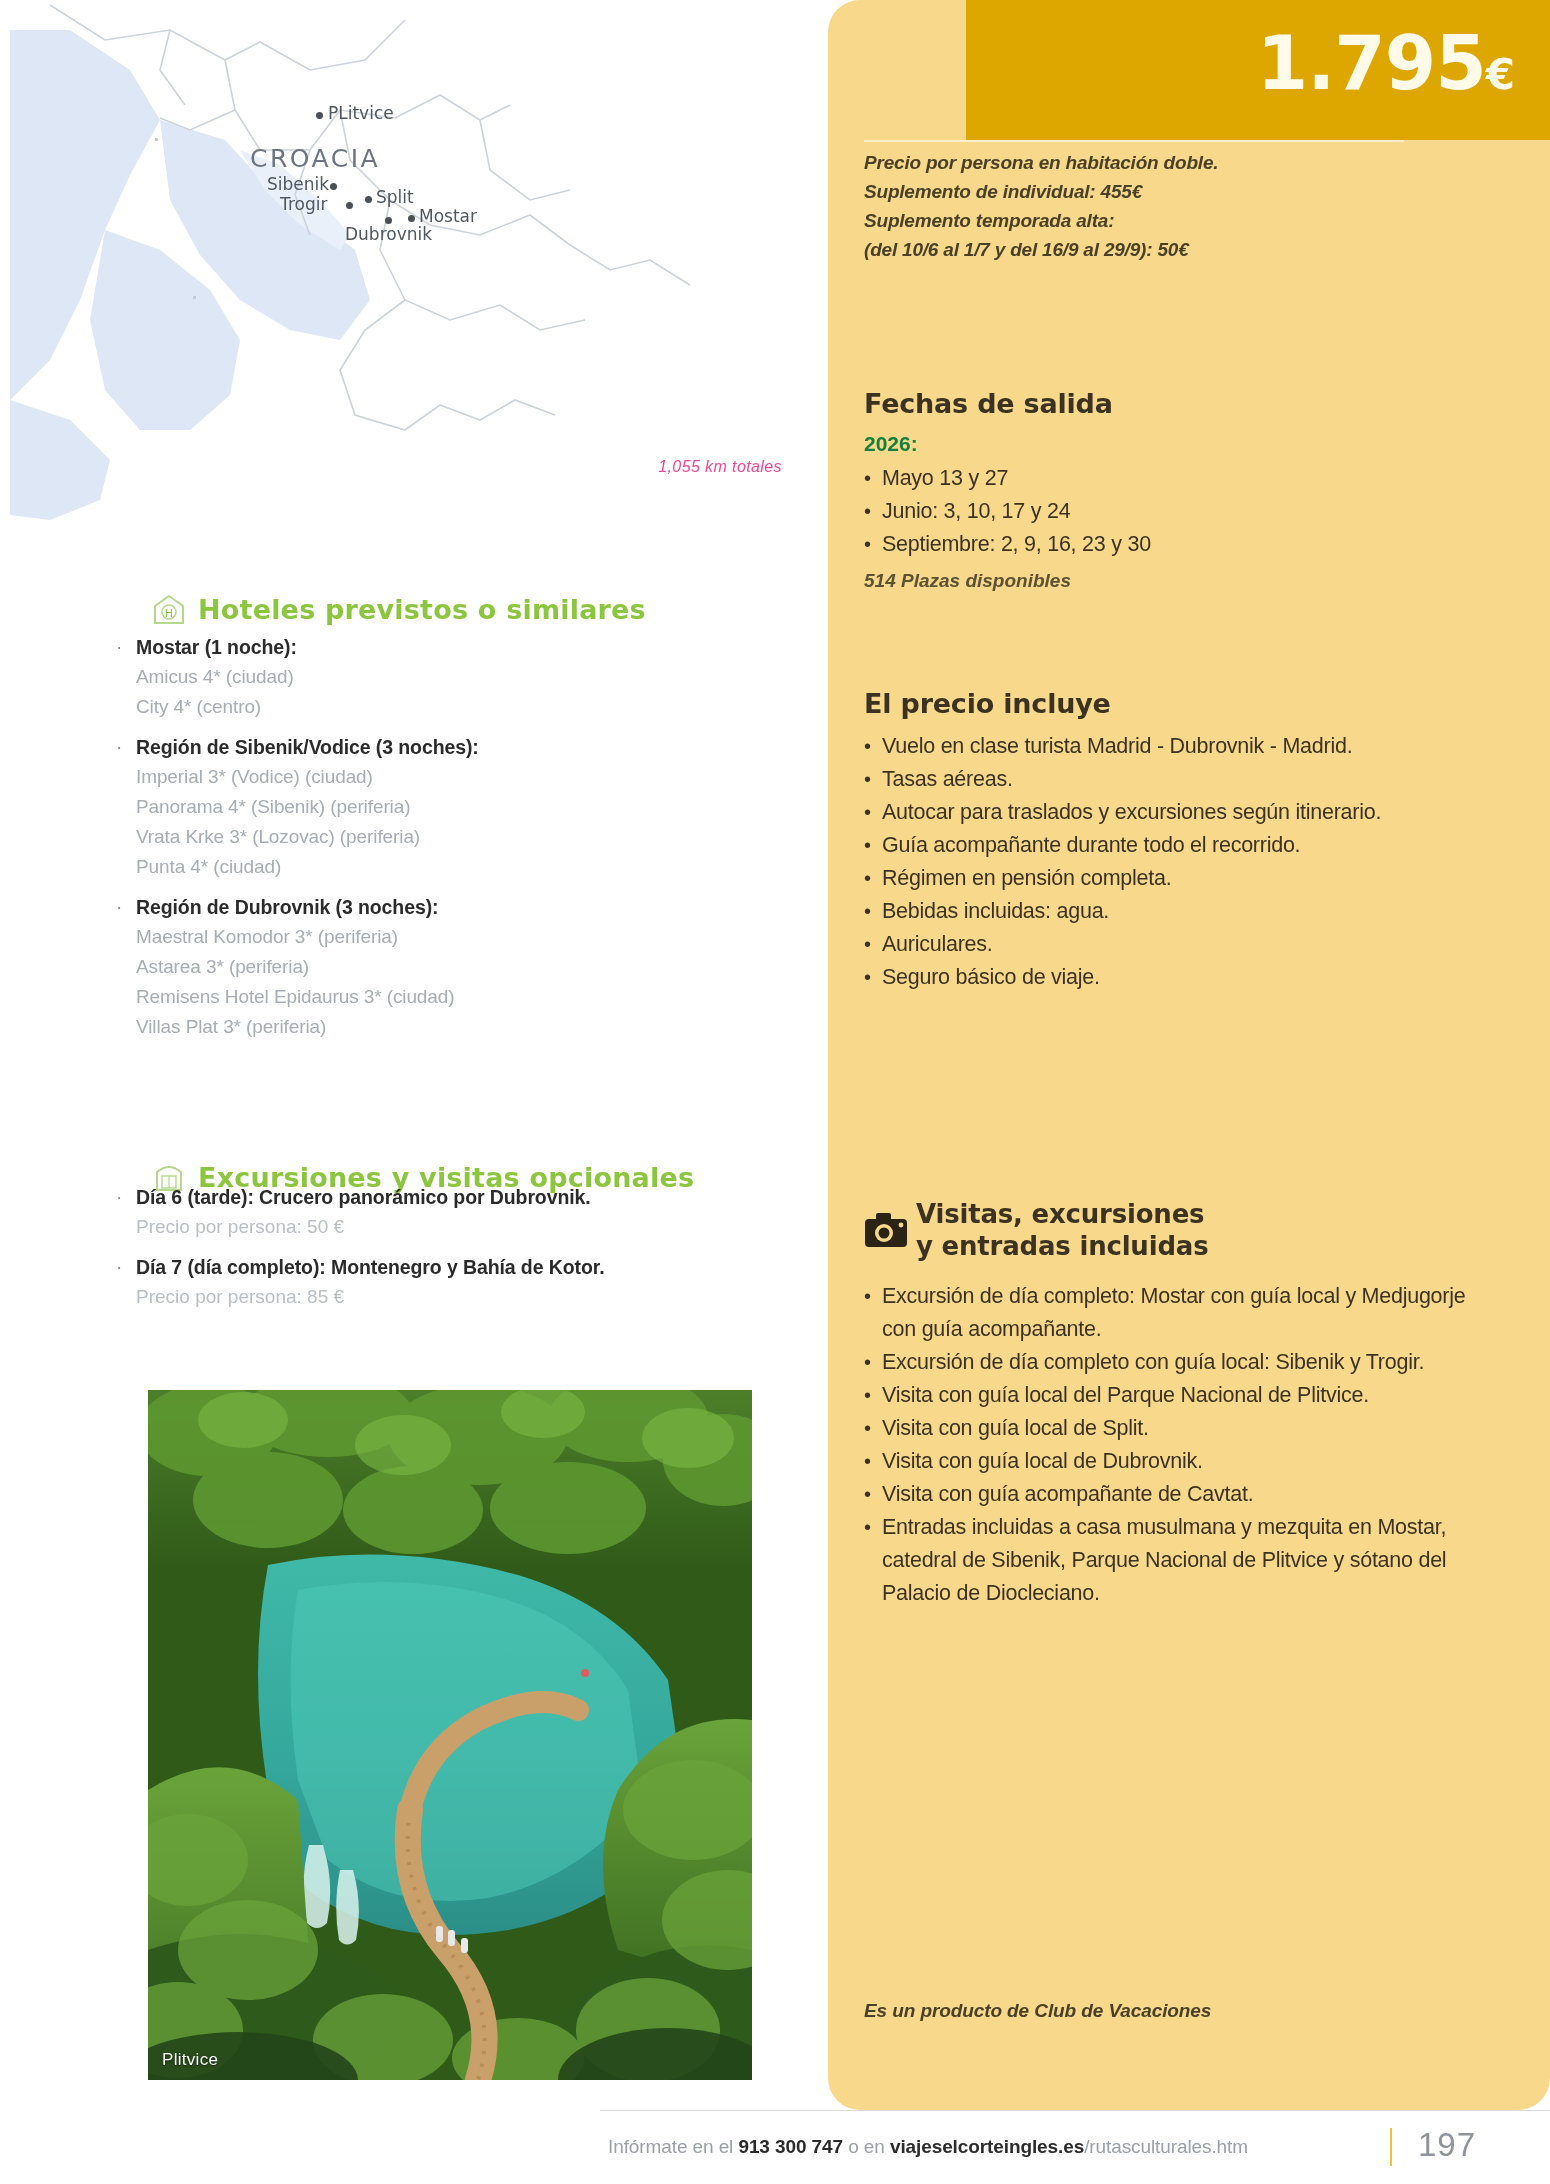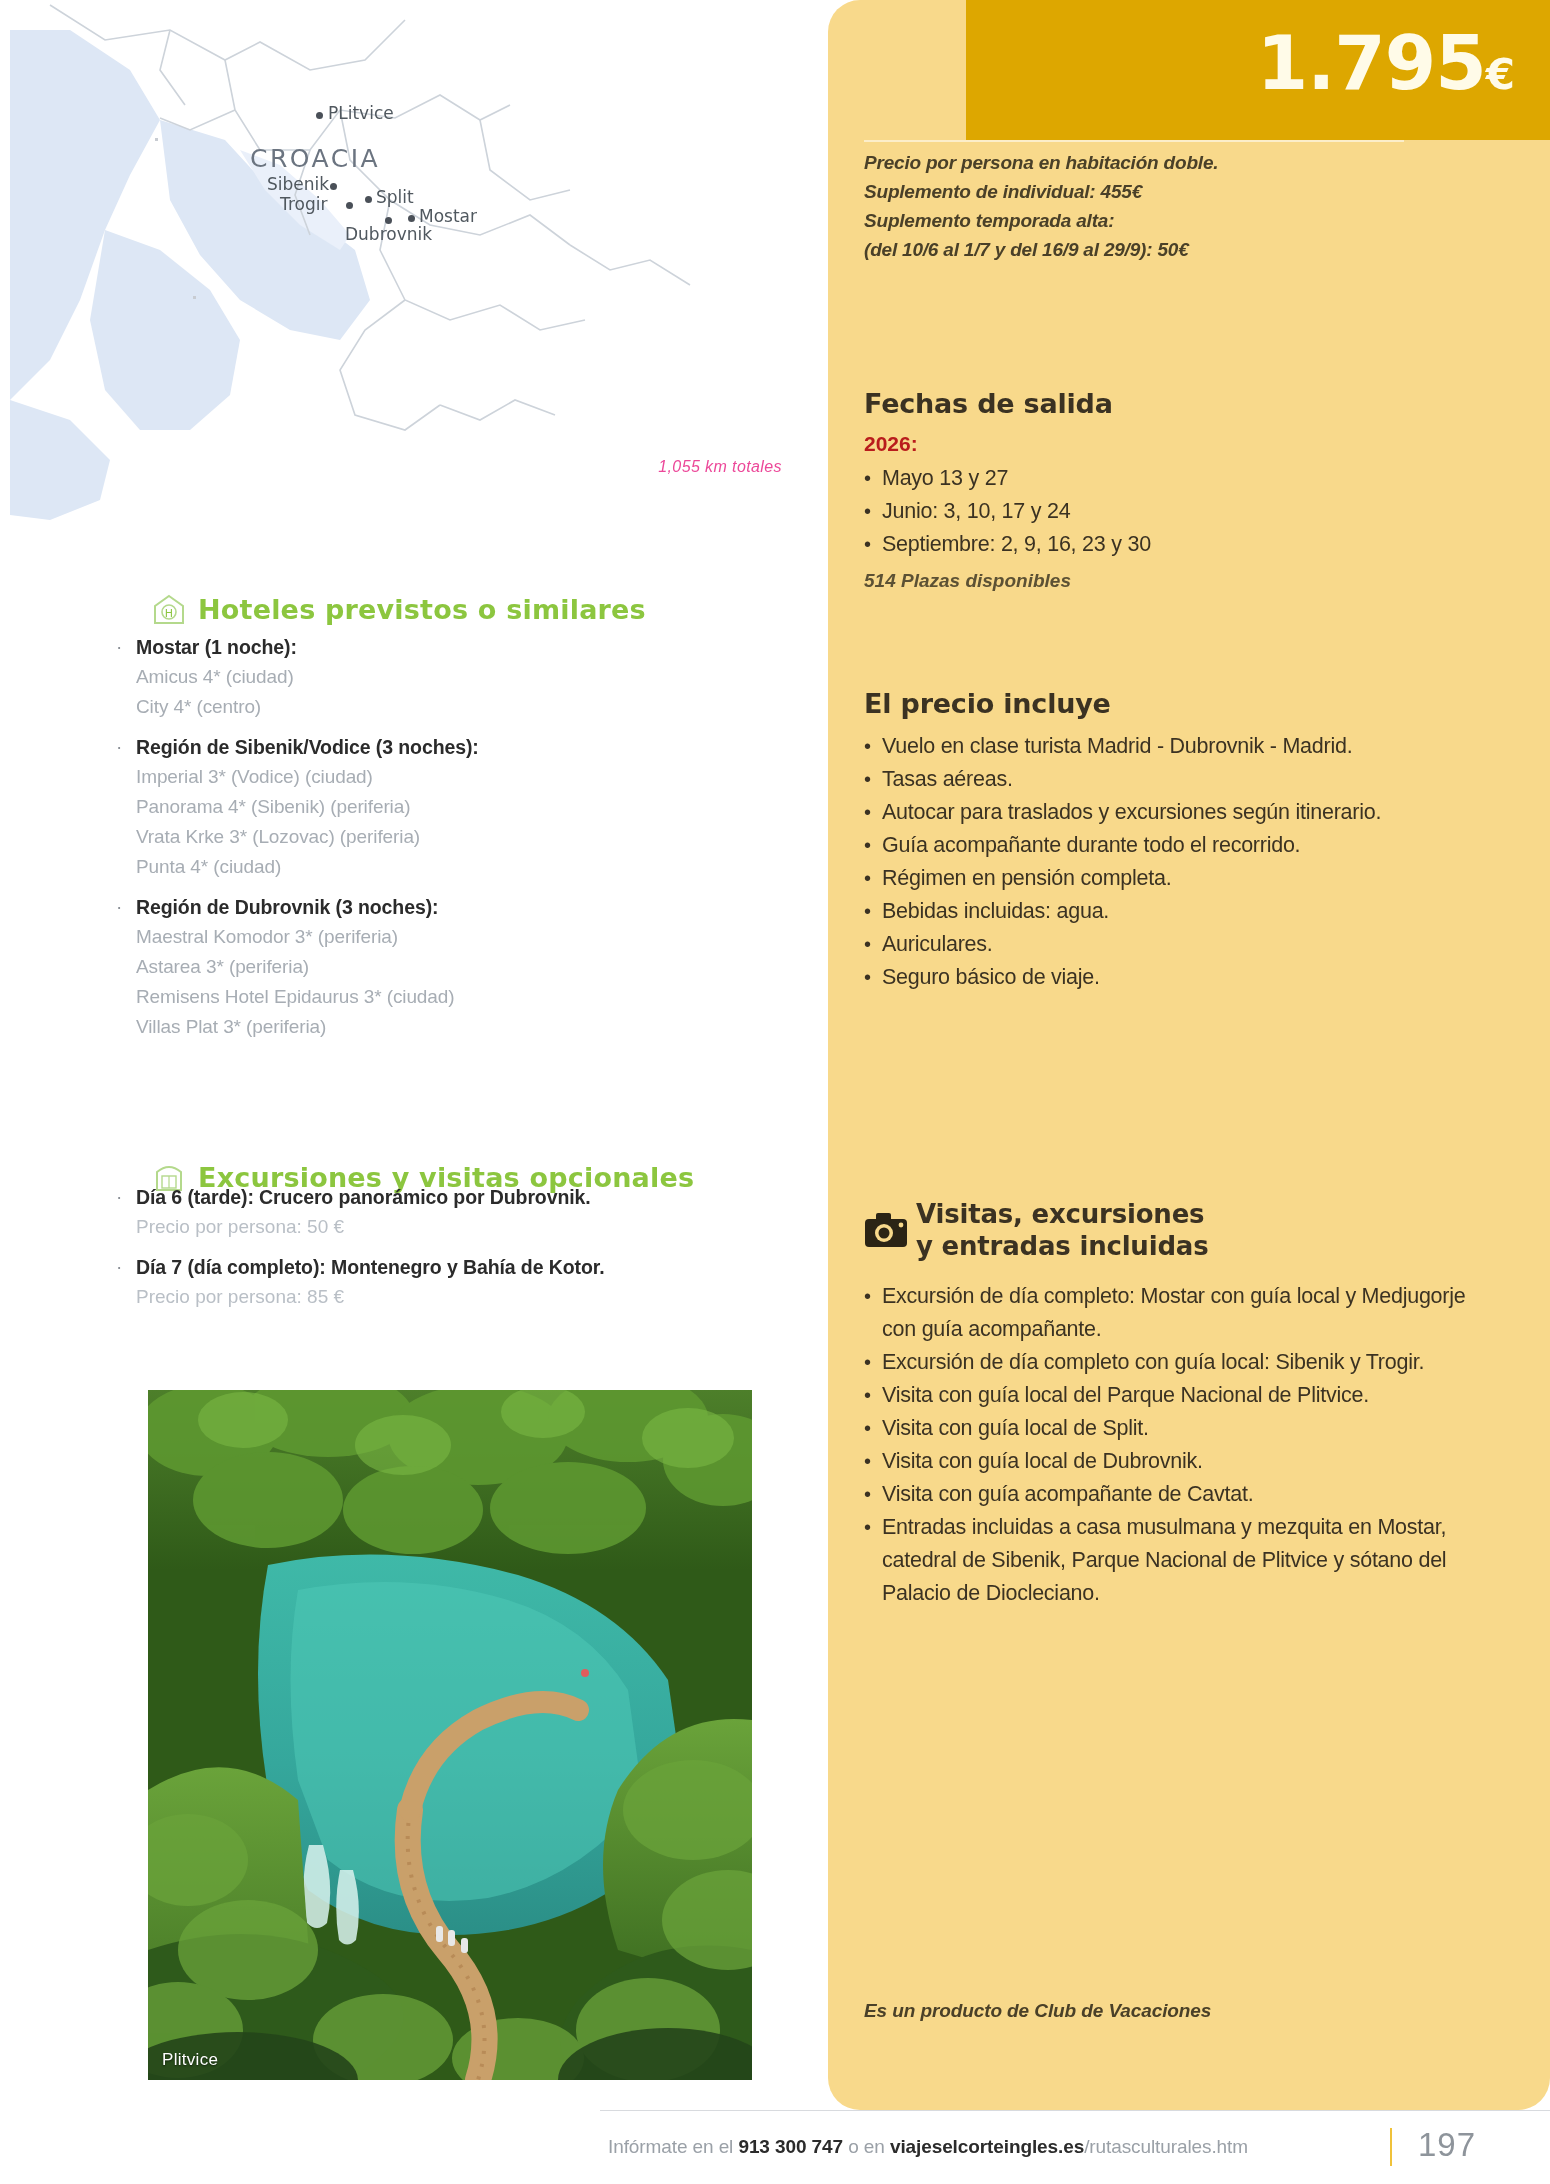--- a/index.html
+++ b/index.html
@@ -44,21 +44,21 @@
   
   .right-col{position:absolute;left:828px;top:0;width:722px;height:2110px;background:#f8d98b;border-radius:32px;}
   .price-block{position:absolute;left:138px;top:0;width:584px;height:140px;background:#dda700;}
   .price-val{position:absolute;right:36px;top:26px;color:#fffbe8;font-size:74px;font-weight:bold;letter-spacing:-1px;font-family:"DejaVu Sans",sans-serif;line-height:1;}
   .price-val .cur{font-size:42px;font-weight:bold;}
   .price-rule{position:absolute;left:36px;top:140px;width:540px;height:2px;background:rgba(255,255,255,.55);}
 
   .price-note{position:absolute;left:36px;top:148px;width:600px;color:#4a4028;font-size:19px;font-style:italic;font-weight:bold;line-height:29px;letter-spacing:-.2px;}
 
   .r-head{position:absolute;left:36px;color:#3b3222;font-size:27px;font-weight:bold;font-family:"DejaVu Sans",sans-serif;letter-spacing:-.2px;}
-  .r-sub{position:absolute;left:36px;color:#b91c1c;font-size:21px;font-weight:bold;}
+  .r-sub{position:absolute;left:36px;color:#15803d;font-size:21px;font-weight:bold;}
 
   .r-list{position:absolute;left:36px;width:630px;}
   .r-li{display:flex;margin-bottom:0px;}
   .r-li .bul{width:18px;flex:0 0 18px;color:#3b3222;font-size:20px;line-height:33px;}
   .r-li .txt{flex:1;color:#3b3222;font-size:21.5px;line-height:33px;letter-spacing:-.25px;}
   .r-li .txt b{font-weight:normal;}
 
   .plazas{position:absolute;left:36px;color:#5c5134;font-size:19px;font-style:italic;font-weight:bold;}
 
   .cam-head{position:absolute;left:36px;display:flex;align-items:center;gap:8px;}

